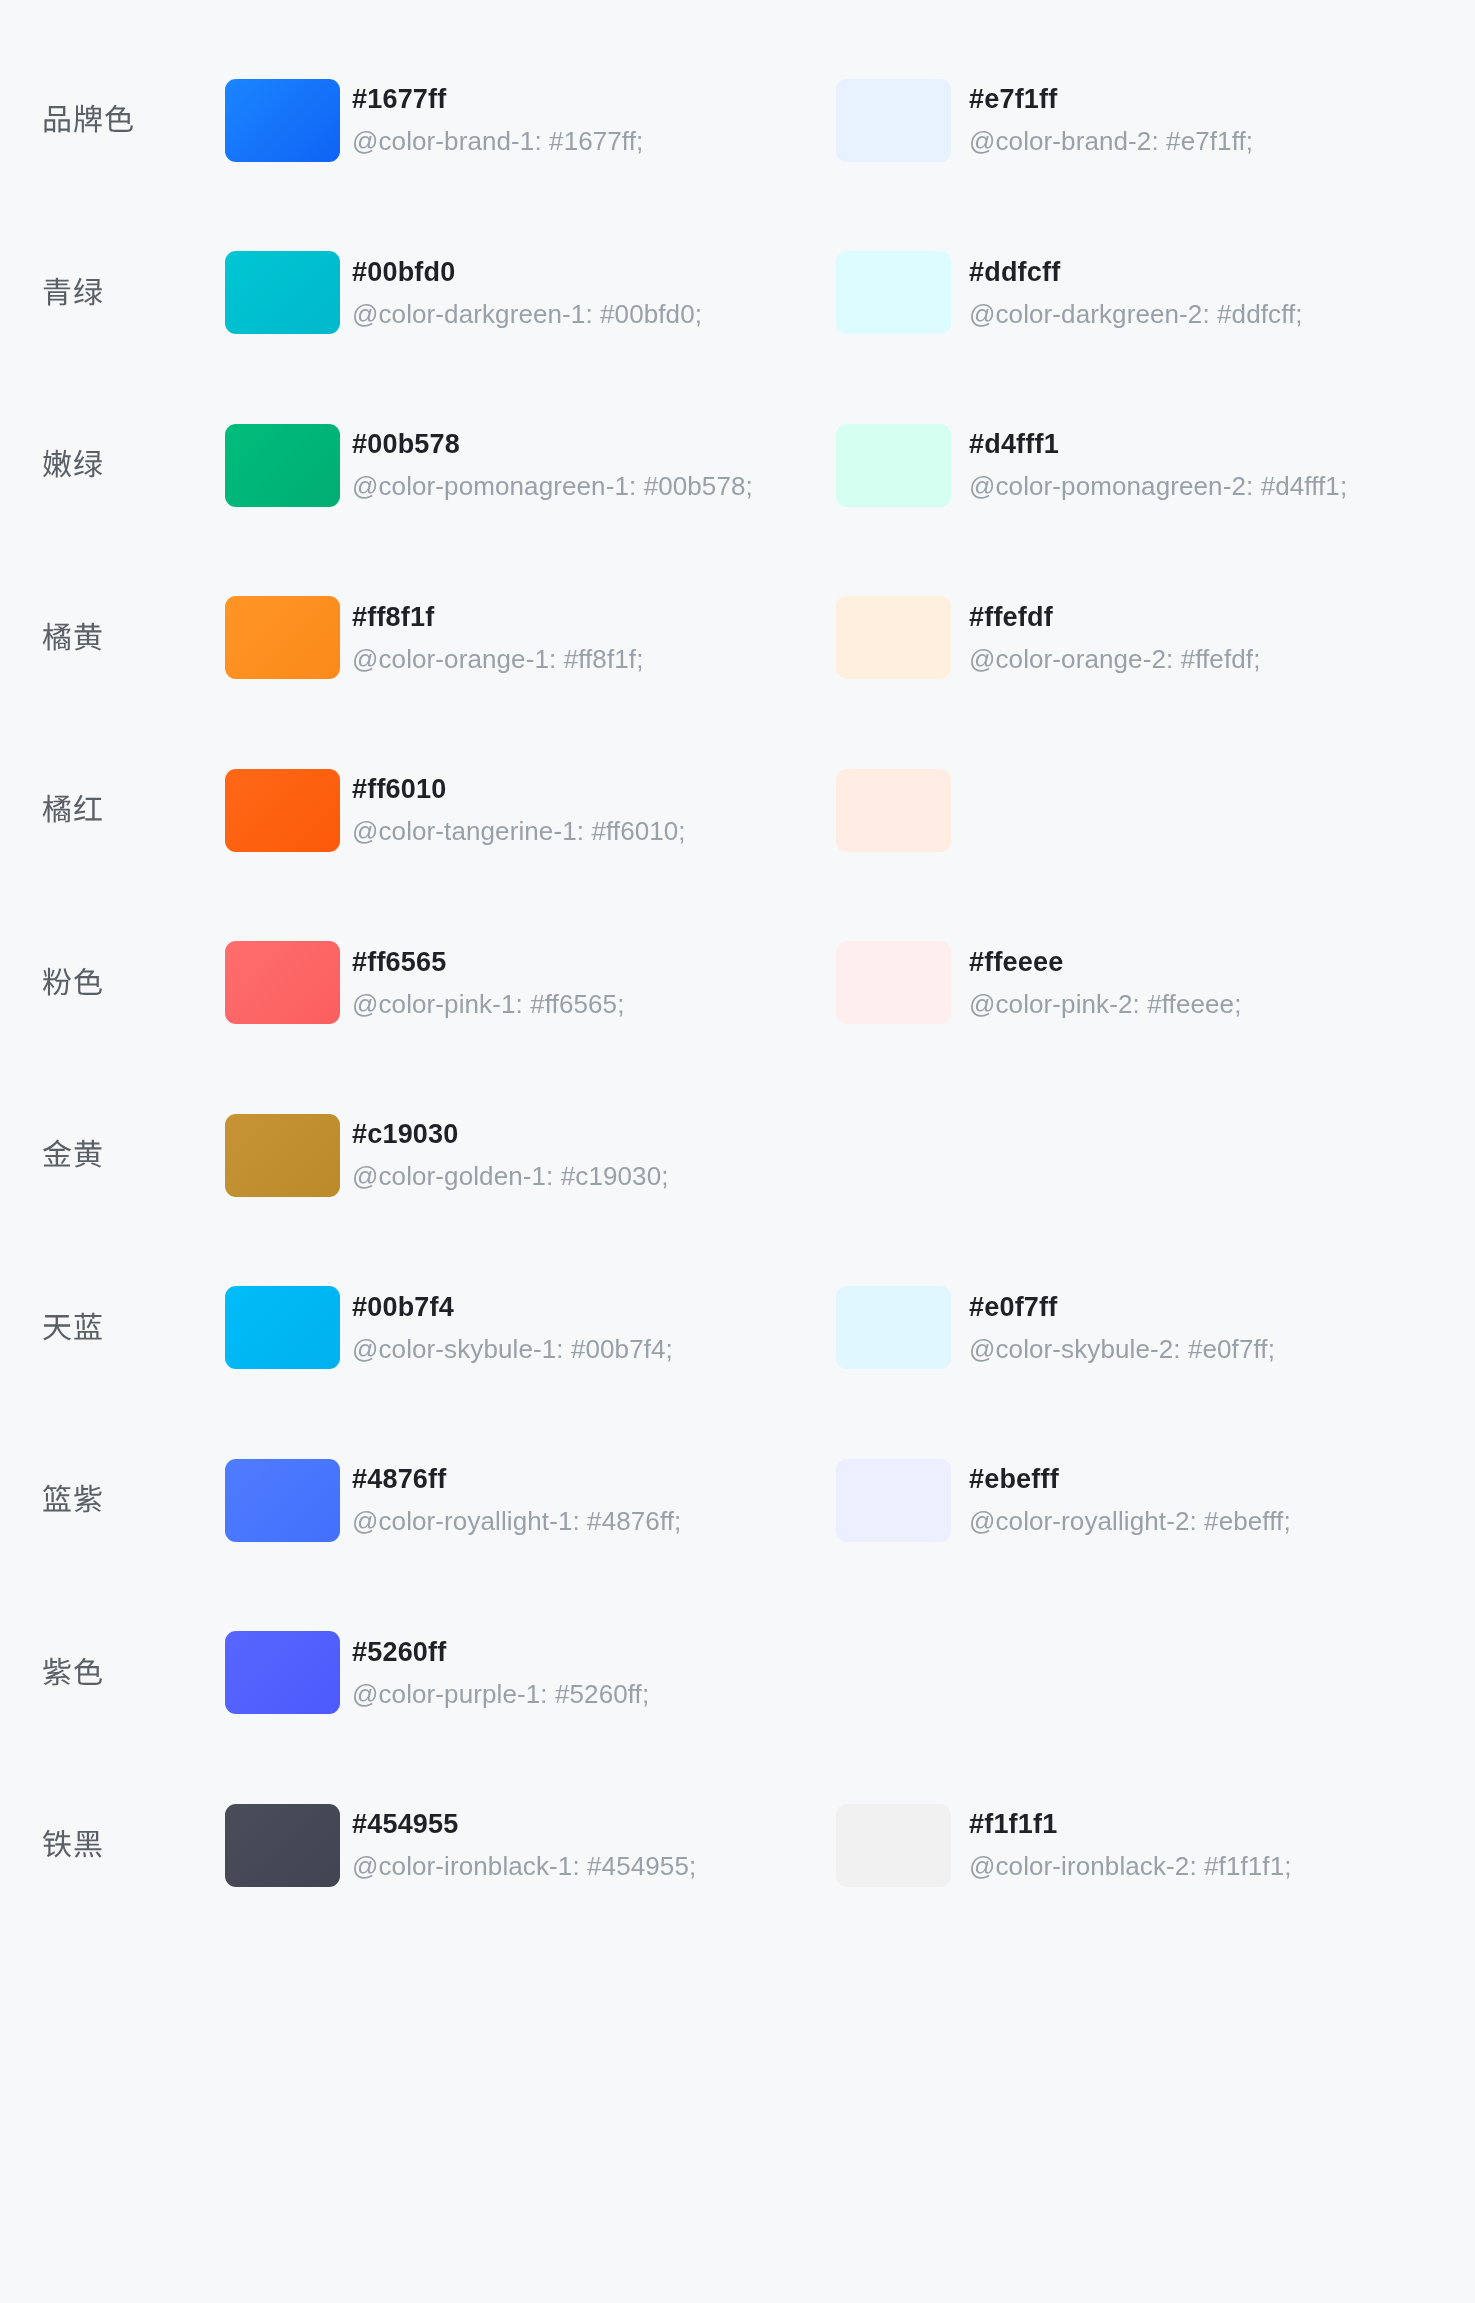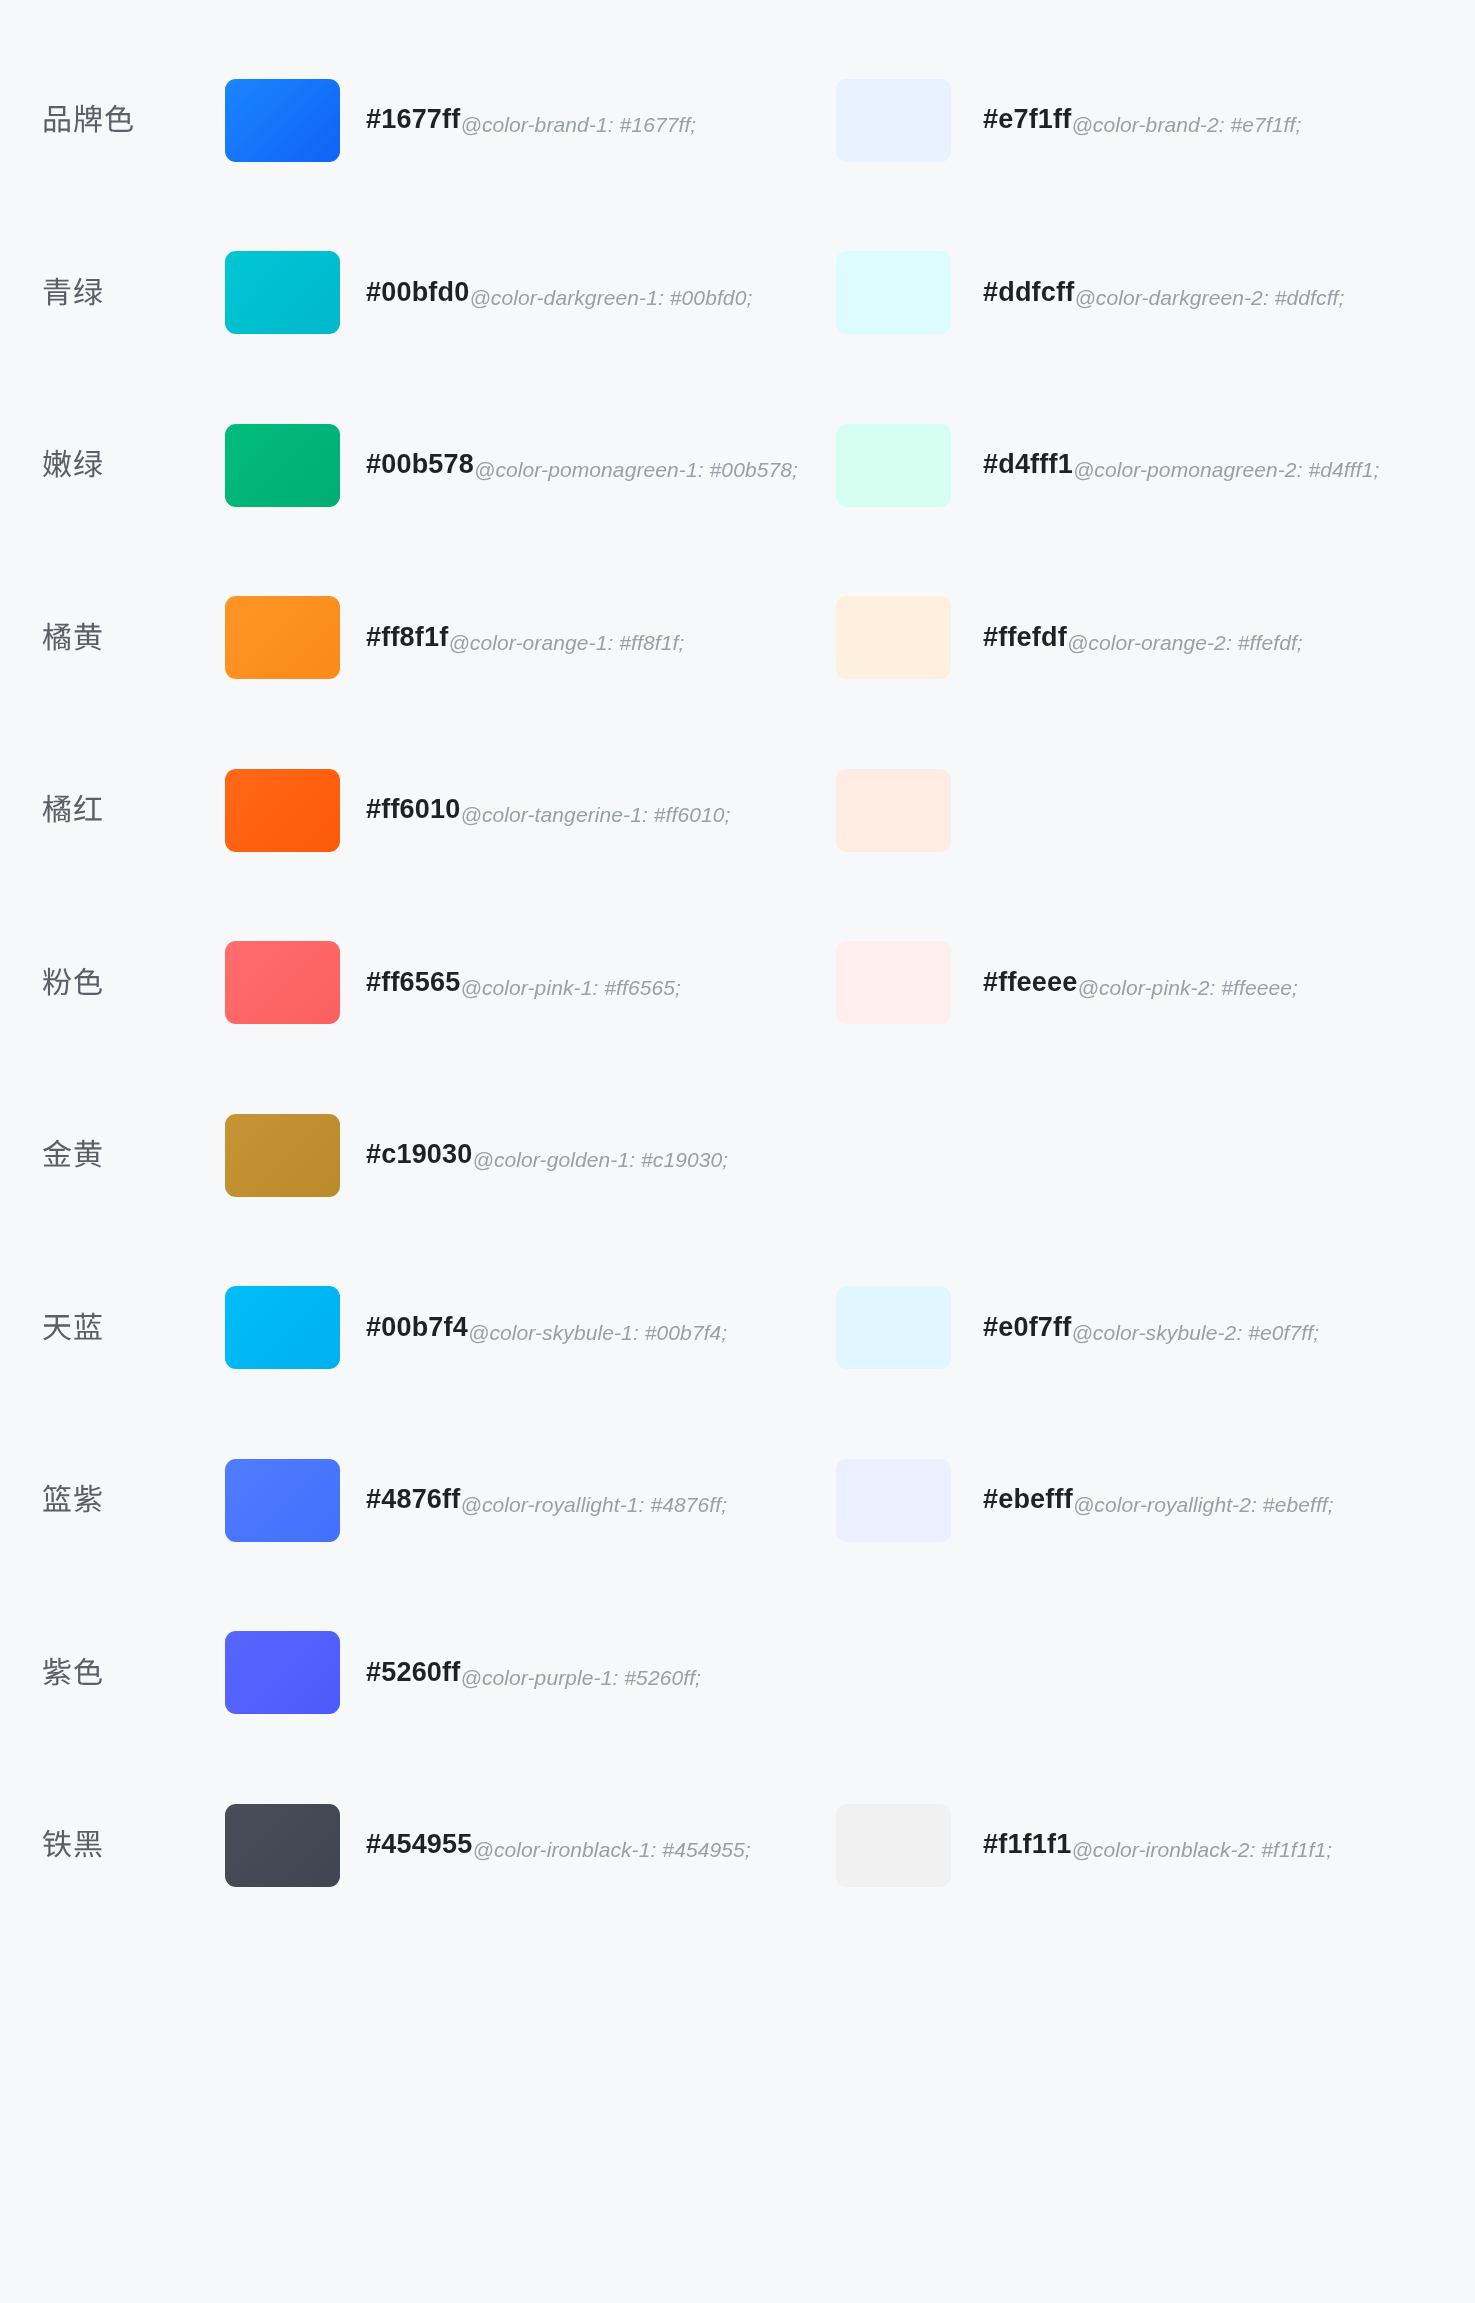--- a/index.html
+++ b/index.html
@@ -56,45 +56,44 @@
   }
 
   .chip {
     width: 115px;
     height: 83px;
     border-radius: 11px;
     flex: 0 0 115px;
   }
 
   .chip-info {
-    padding-left: 26px;
-    display: flex;
-    flex-direction: row;
+    padding-left: 12px;
+    display: flex;
+    flex-direction: column;
     justify-content: flex-end;
     min-width: 0;
   }
 
   .chip-hex {
     font-size: 27px;
     font-weight: 700;
     color: #1f2126;
     letter-spacing: 0.2px;
     line-height: 1.25;
     white-space: nowrap;
   }
 
   .chip-var {
     margin-top: 9px;
-    font-size: 21px;
+    font-size: 26px;
     font-weight: 400;
     color: #9aa0a8;
     letter-spacing: 0.1px;
     line-height: 1.2;
     white-space: nowrap;
-    font-style: italic;
   }
 </style>
 </head>
 <body style="background: rgb(247, 248, 250);">
 
 <div class="palette">
     <div class="color-row">
       <div class="row-label">品牌色</div>
       <div class="swatch-group">
         <div class="chip" style="background: linear-gradient(135deg, rgb(27, 133, 255) 0%, rgb(15, 99, 245) 100%);"></div>

